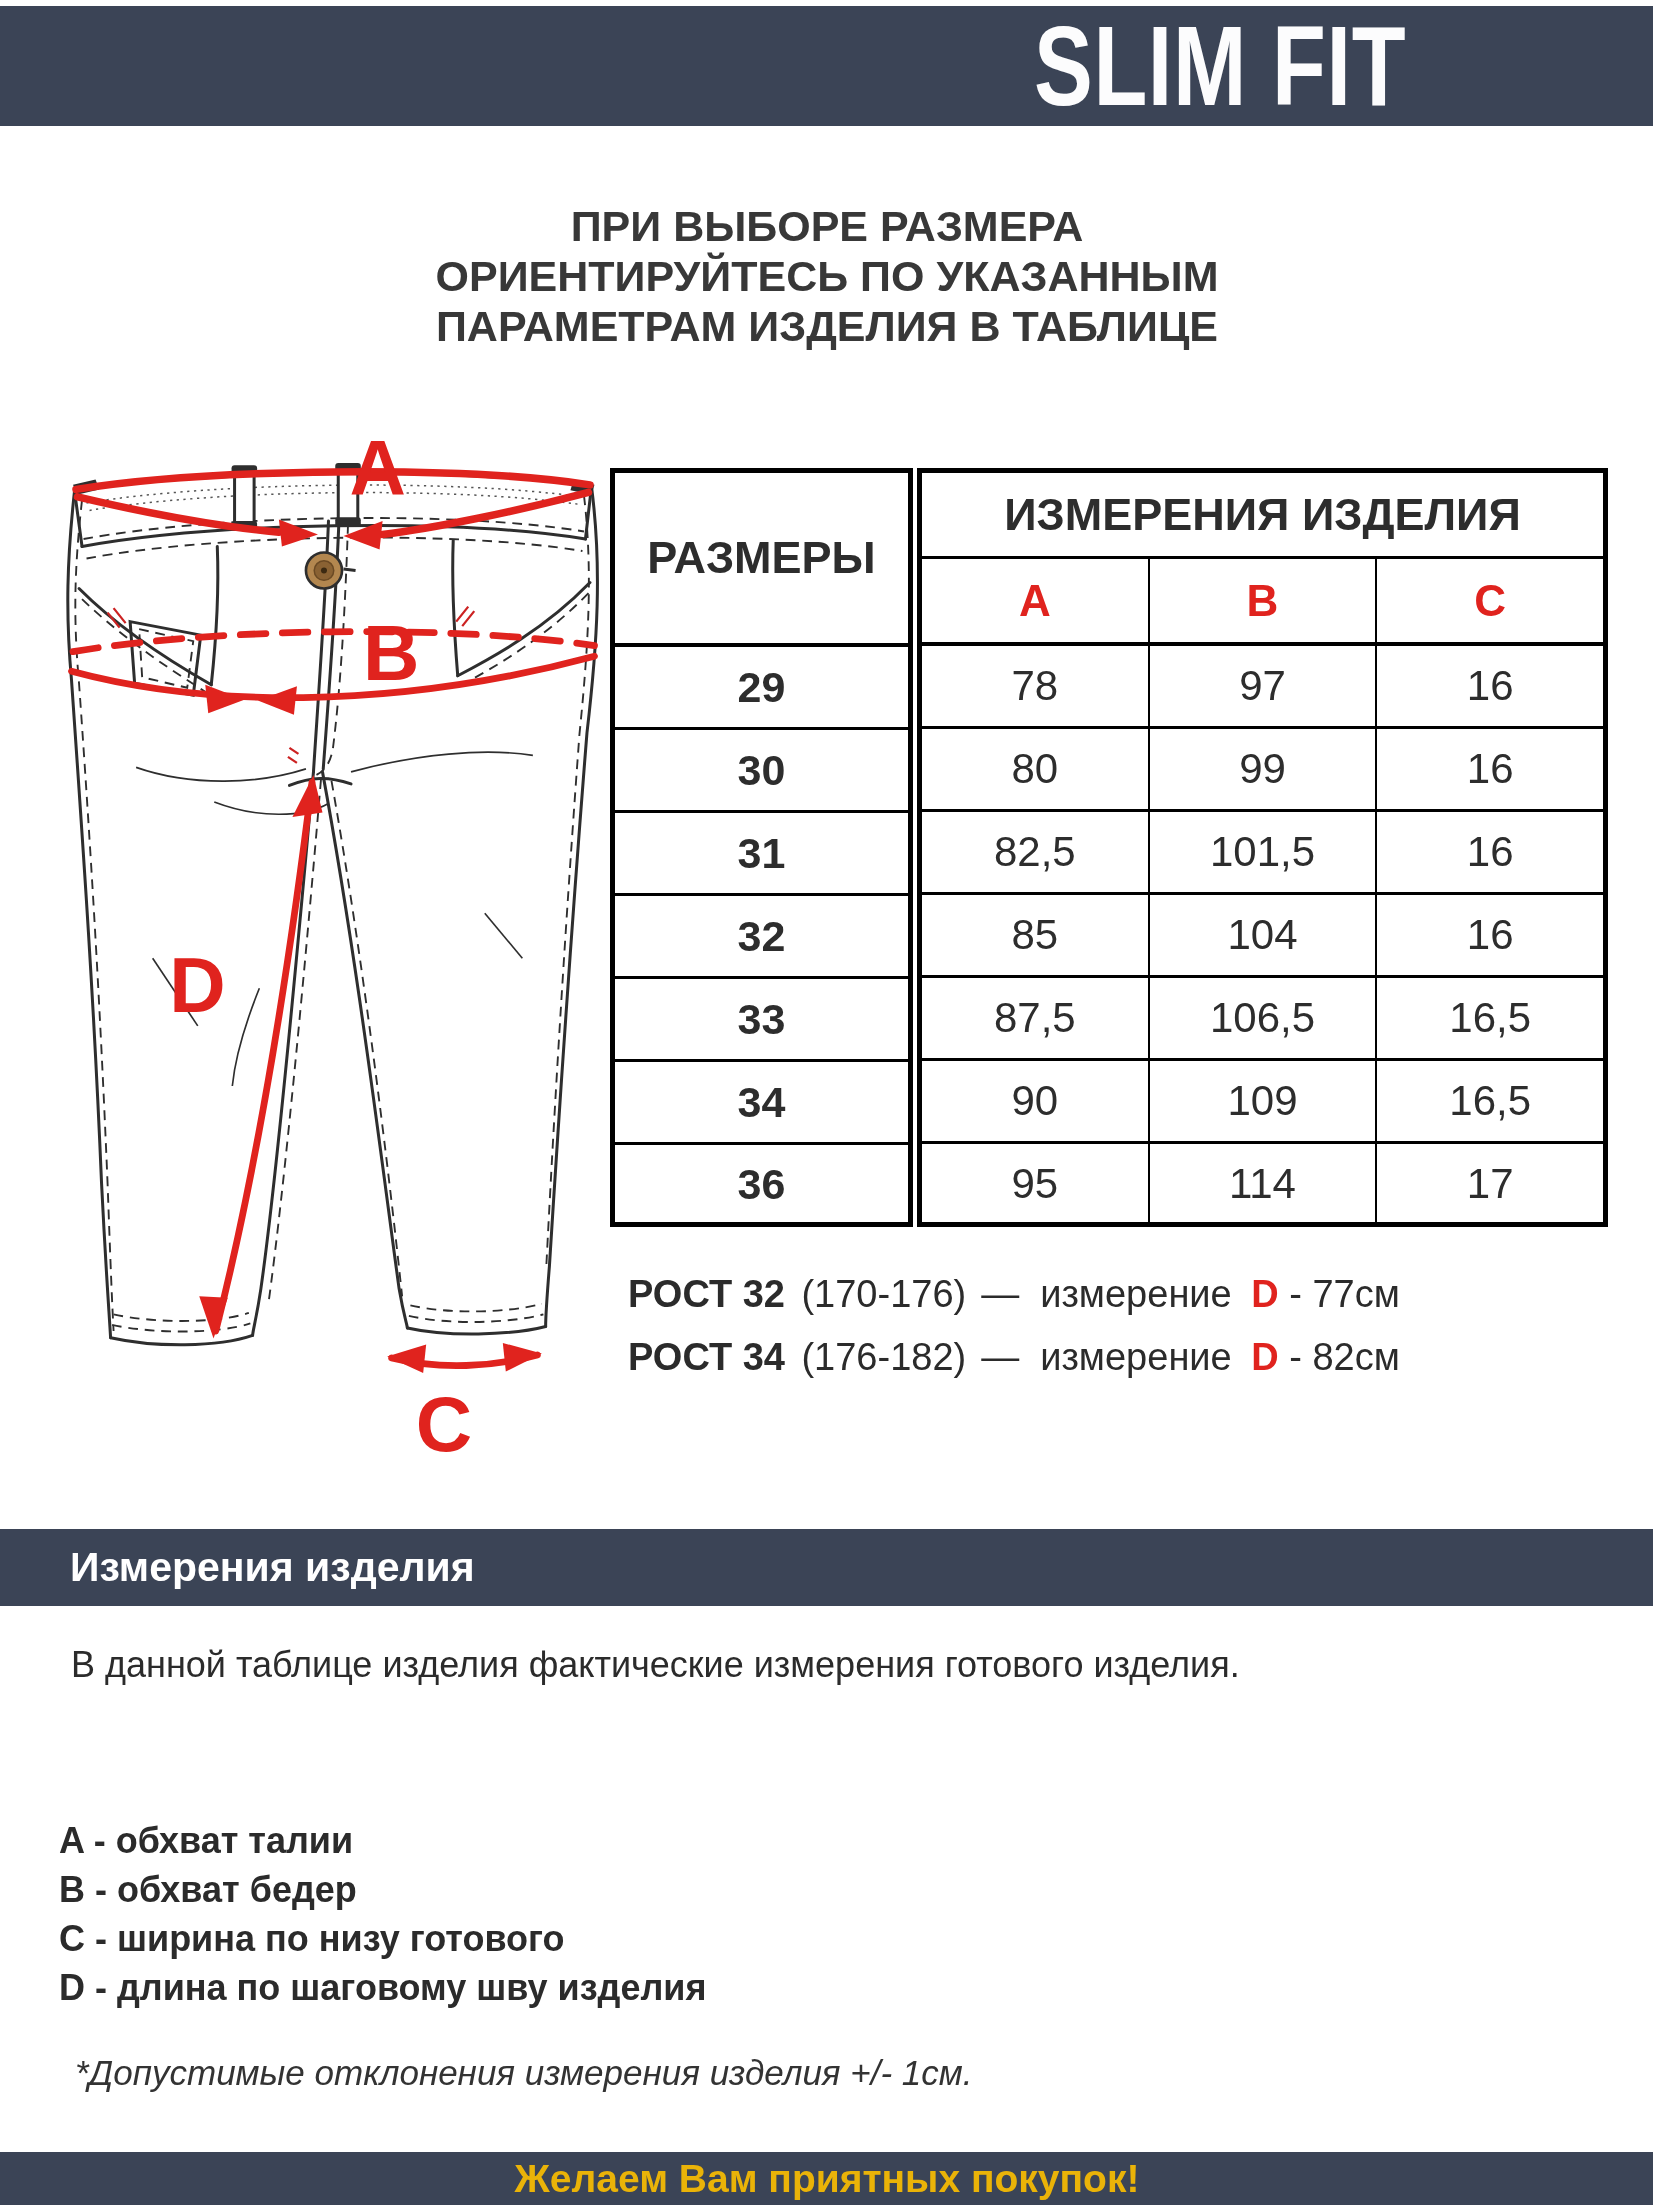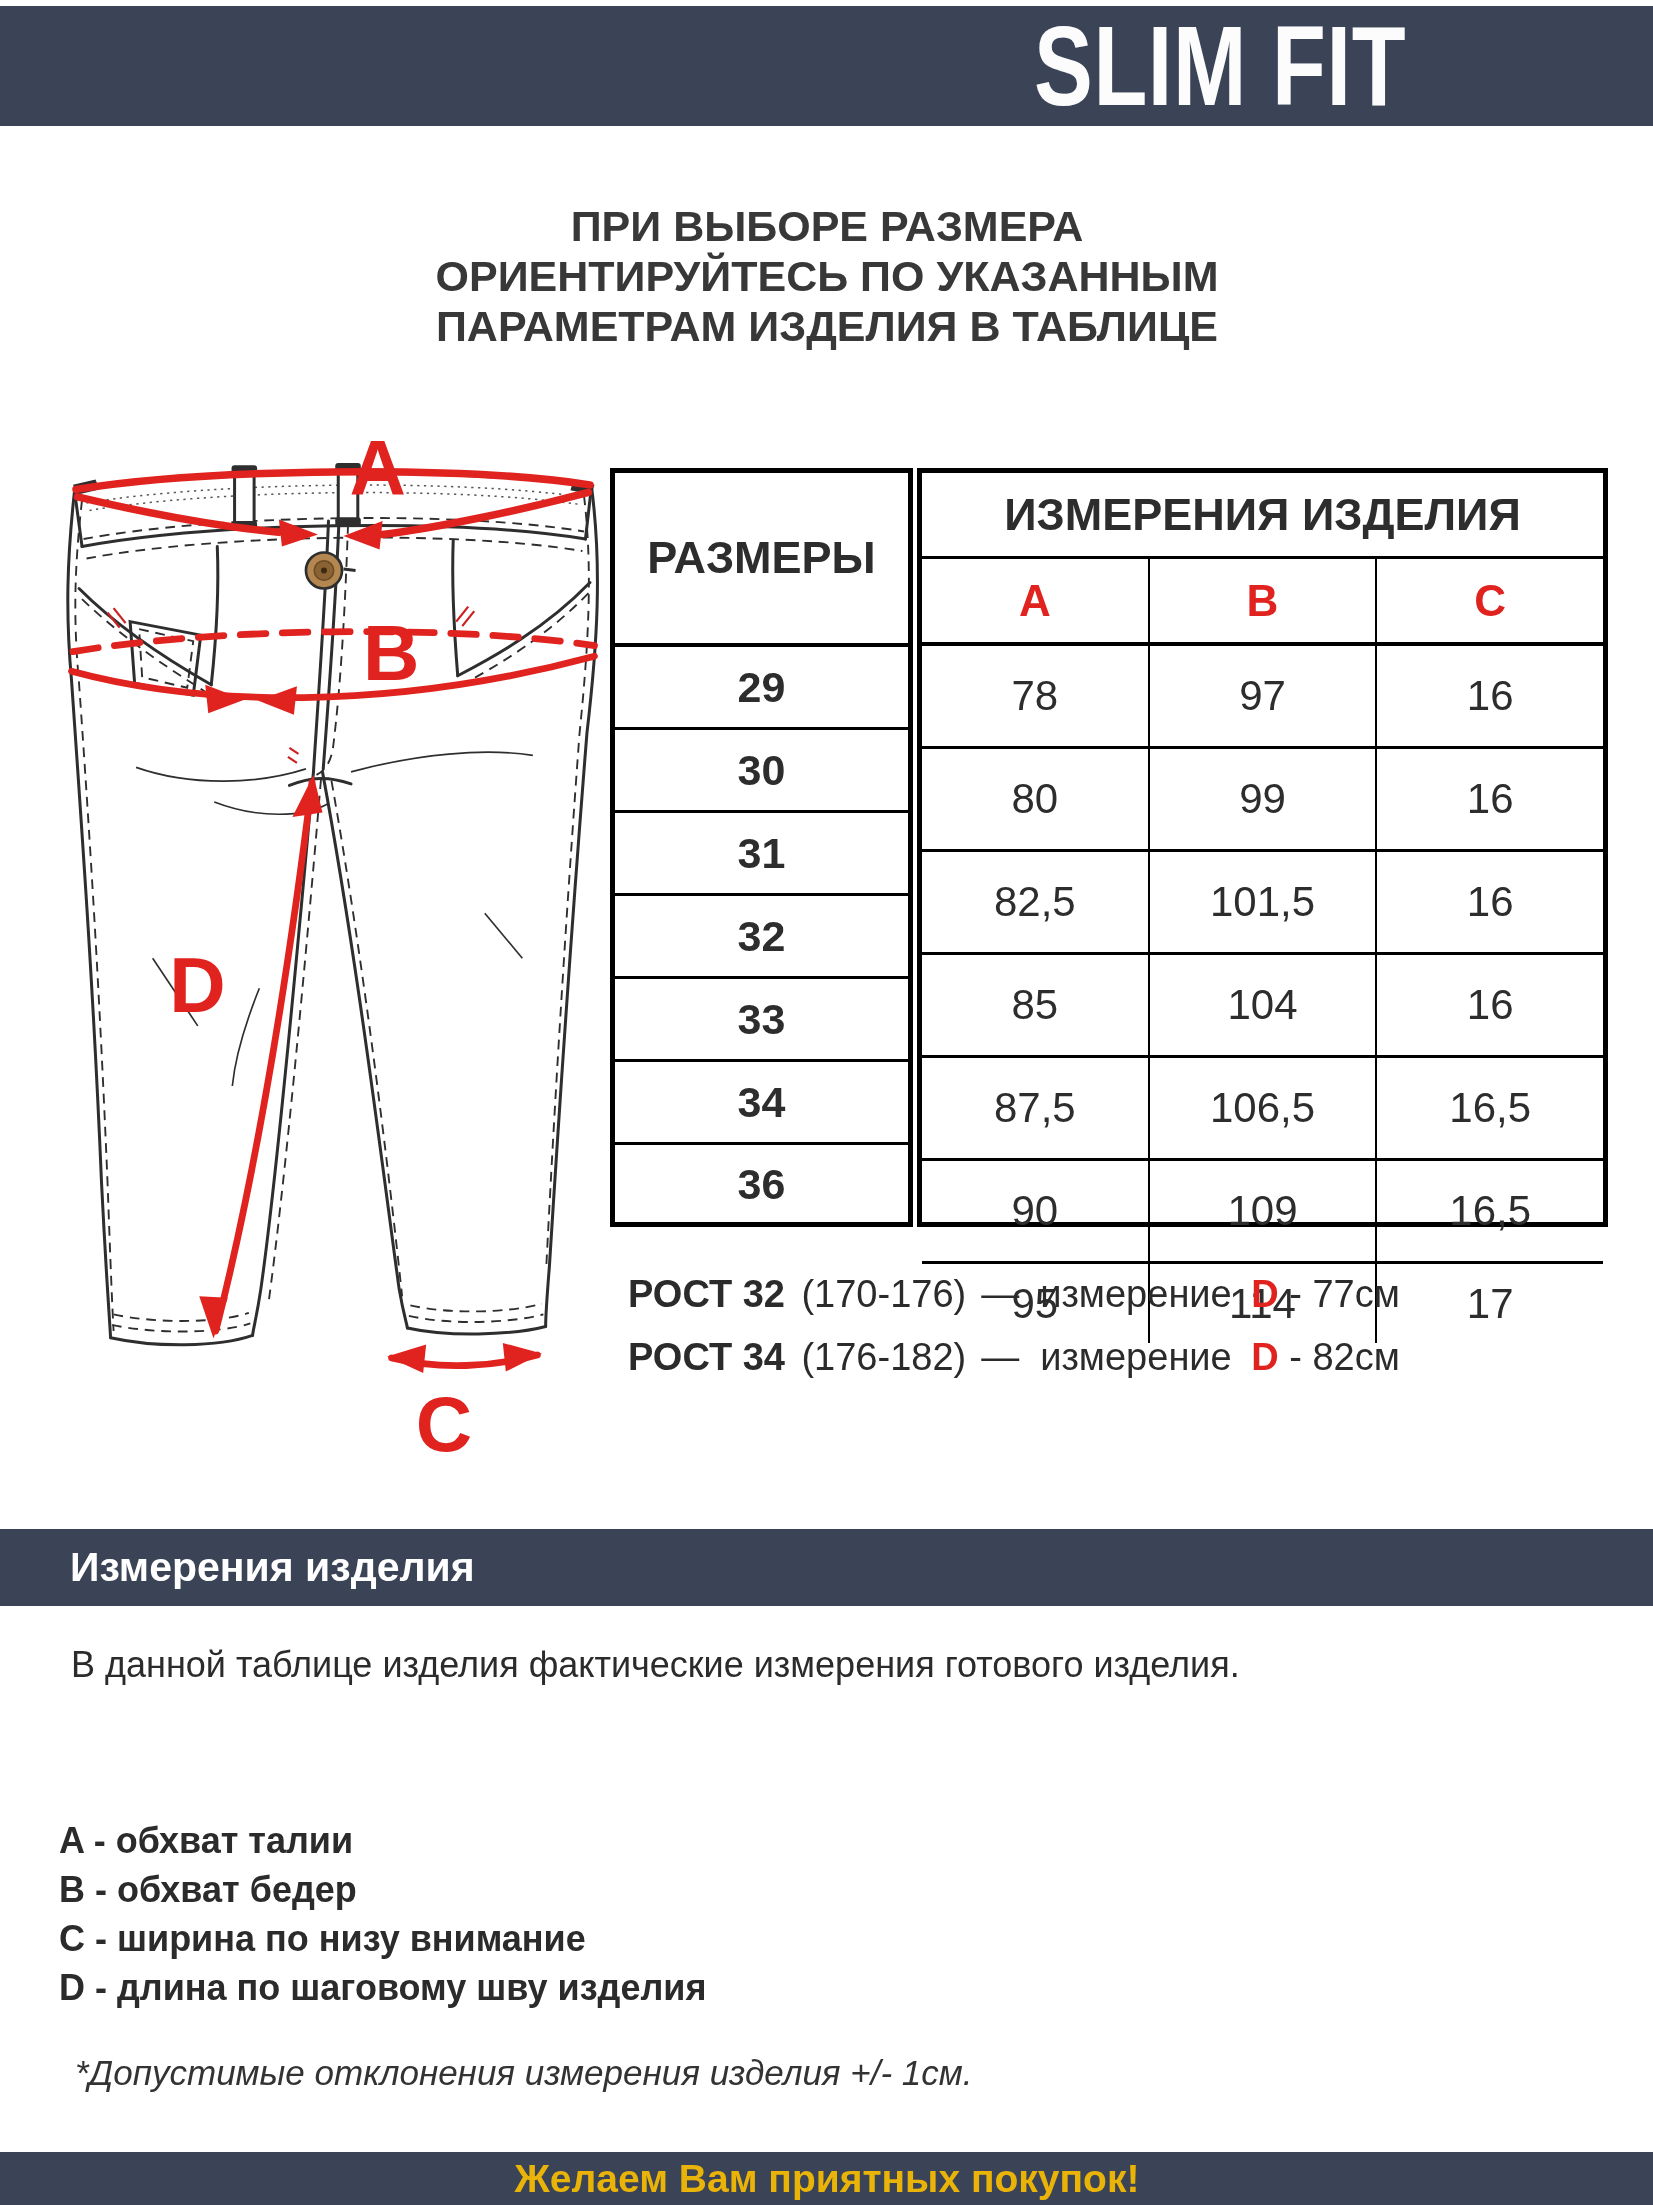--- a/index.html
+++ b/index.html
@@ -26,21 +26,21 @@
     justify-content:center;font-size:43px;font-weight:bold;}
   .size-row:last-child{height:79px;border-bottom:none;}
 
   #measures-box{left:917px;width:691px;height:759px;}
   .m-head{height:86px;border-bottom:3.8px solid #000;display:flex;align-items:center;
     justify-content:center;font-size:45px;font-weight:bold;}
   .m-cols{height:87px;border-bottom:4.5px solid #000;display:flex;}
   .m-cols>div{flex:1;display:flex;align-items:center;justify-content:center;
     font-size:44px;font-weight:bold;color:#e0231e;border-right:2.3px solid #000;}
   .m-cols>div:last-child{border-right:none;}
-  .m-row{height:103px;border-bottom:3.8px solid #000;display:flex;}
+  .m-row{height:83px;border-bottom:3.8px solid #000;display:flex;}
   .m-row:last-child{height:79px;border-bottom:none;}
   .m-row>div{flex:1;display:flex;align-items:center;justify-content:center;
     font-size:42px;border-right:2.3px solid #000;}
   .m-row>div:last-child{border-right:none;}
 
   #rost{position:absolute;left:628px;top:1273px;font-size:38px;color:#2b2b2b;}
   .rost-line{display:flex;align-items:baseline;margin-bottom:19.5px;white-space:nowrap;}
   .rl-label{font-weight:bold;margin-right:16.5px;}
   .rl-range{margin-right:15px;}
   .rl-sep{margin-right:21px;}
@@ -258,21 +258,21 @@
   <span id="section-title">Измерения изделия</span>
 </div>
 
 <div id="body-text">
   <div class="p1">В данной таблице изделия фактические измерения готового изделия.</div>
 </div>
 
 <div id="legend">
   <div class="legend-line">A - обхват талии</div>
   <div class="legend-line">B - обхват бедер</div>
-  <div class="legend-line">C - ширина по низу внимание</div>
+  <div class="legend-line">C - ширина по низу готового</div>
   <div class="legend-line">D - длина по шаговому шву изделия</div>
 </div>
 
 <div id="footnote">*Допустимые отклонения измерения изделия +/- 1см.</div>
 
 <div class="bar" id="footer-bar">
   <span id="footer-text">Желаем Вам приятных покупок!</span>
 </div>
 
 

